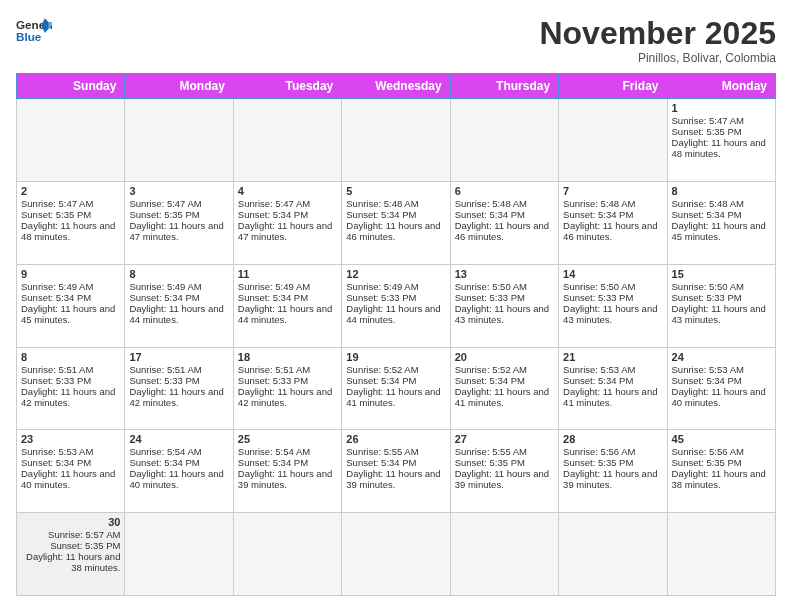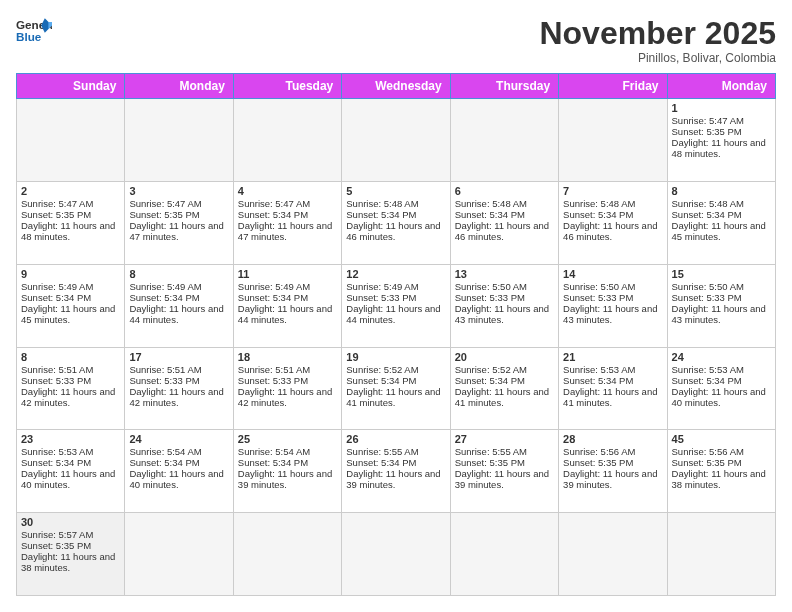--- a/index.html
+++ b/index.html
@@ -65,20 +65,21 @@
       border: 1px solid #ccc;
       vertical-align: top;
       padding: 3px 4px;
       font-size: 9.5px;
       color: #333;
       height: 74px;
       background: #fff;
     }
     .calendar tbody tr:last-child td {
       background: #f0f0f0;
+      text-align: right;
     }
     .day-num {
       font-weight: bold;
       font-size: 11px;
       display: block;
       margin-bottom: 1px;
     }
     .cell-empty {
       background: #f5f5f5 !important;
     }

